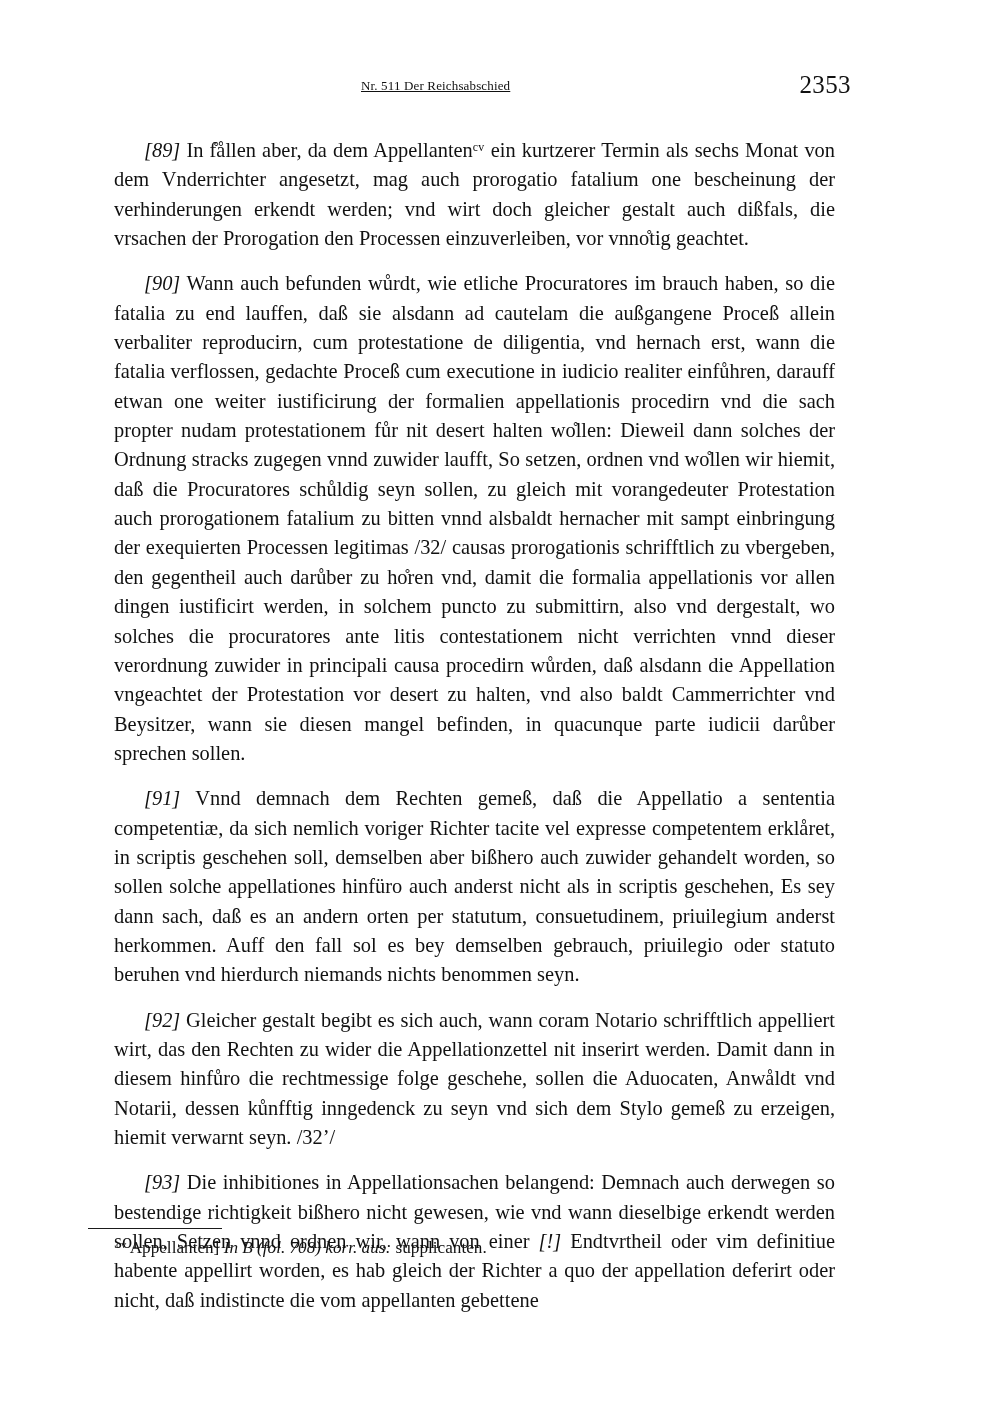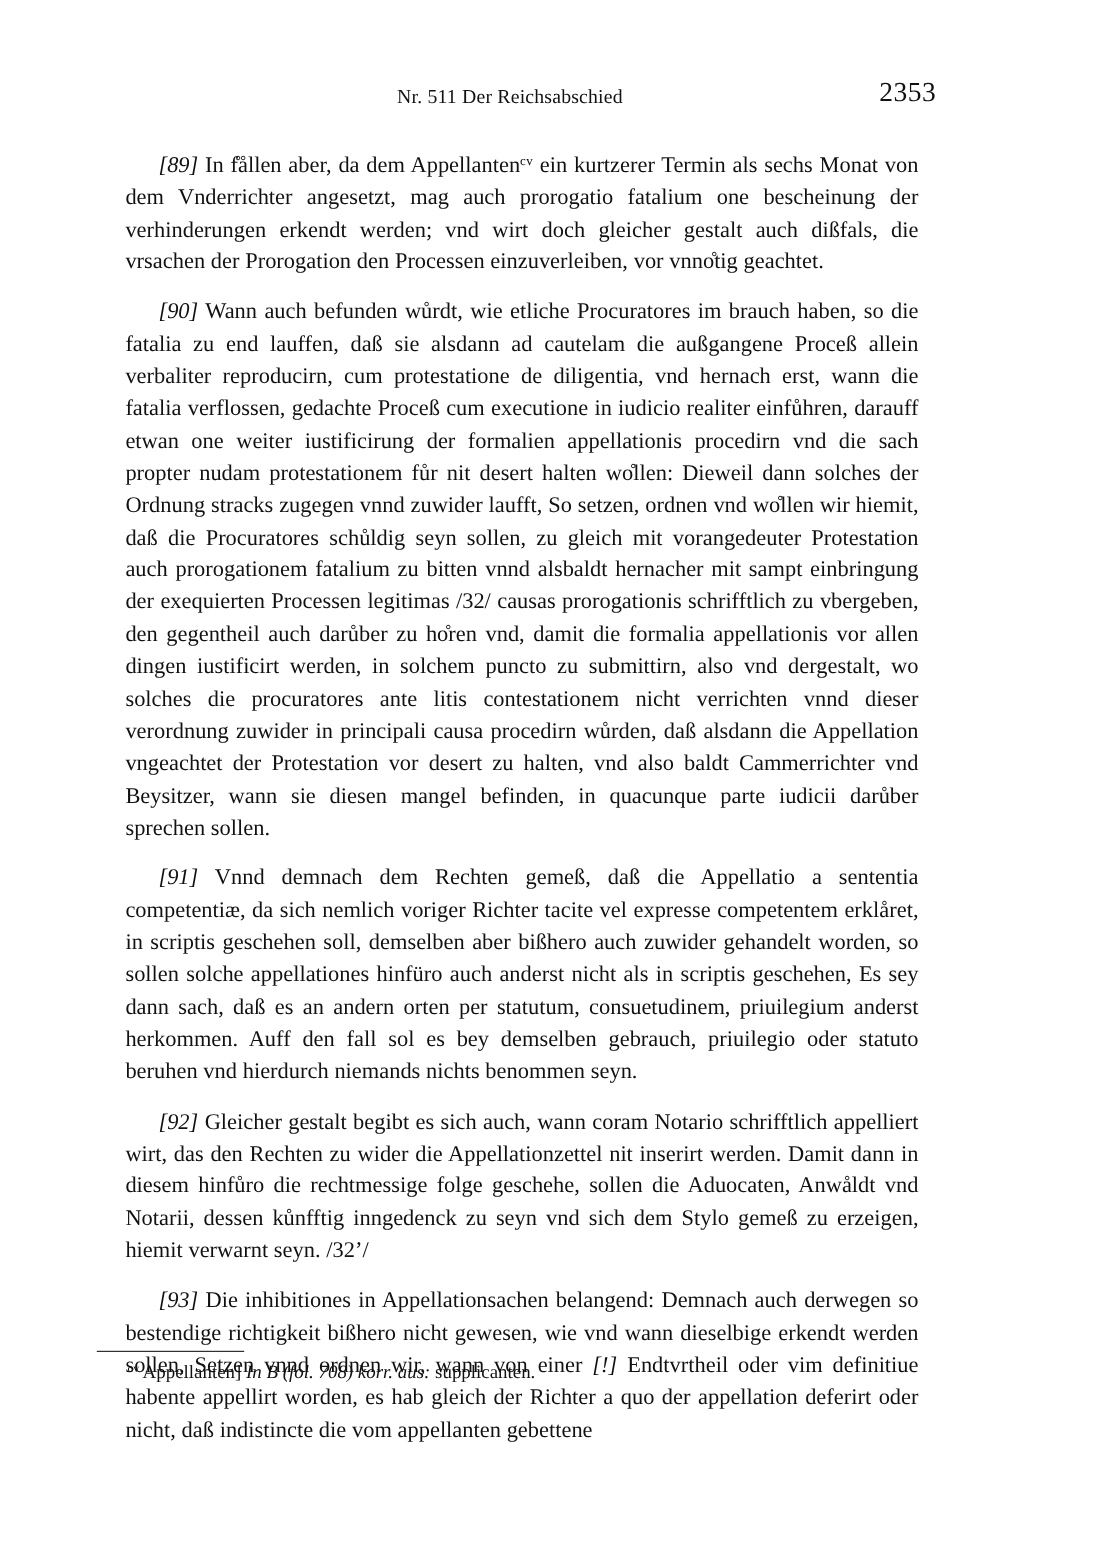--- a/index.html
+++ b/index.html
@@ -29,24 +29,25 @@
     position: absolute;
     left: 98px;
     top: 78px;
     width: 753px;
     height: 26px;
     display: flex;
     align-items: baseline;
     justify-content: flex-start;
   }
   .running-head .rh-title {
-    font-size: 18px;
+    font-size: 13px;
     letter-spacing: 0.15px;
     margin-left: 263px;
     white-space: nowrap;
+    text-decoration: underline;
   }
   .running-head .rh-folio {
     position: absolute;
     right: 0;
     top: -7px;
     font-size: 25px;
     letter-spacing: 0.4px;
   }
 
   

